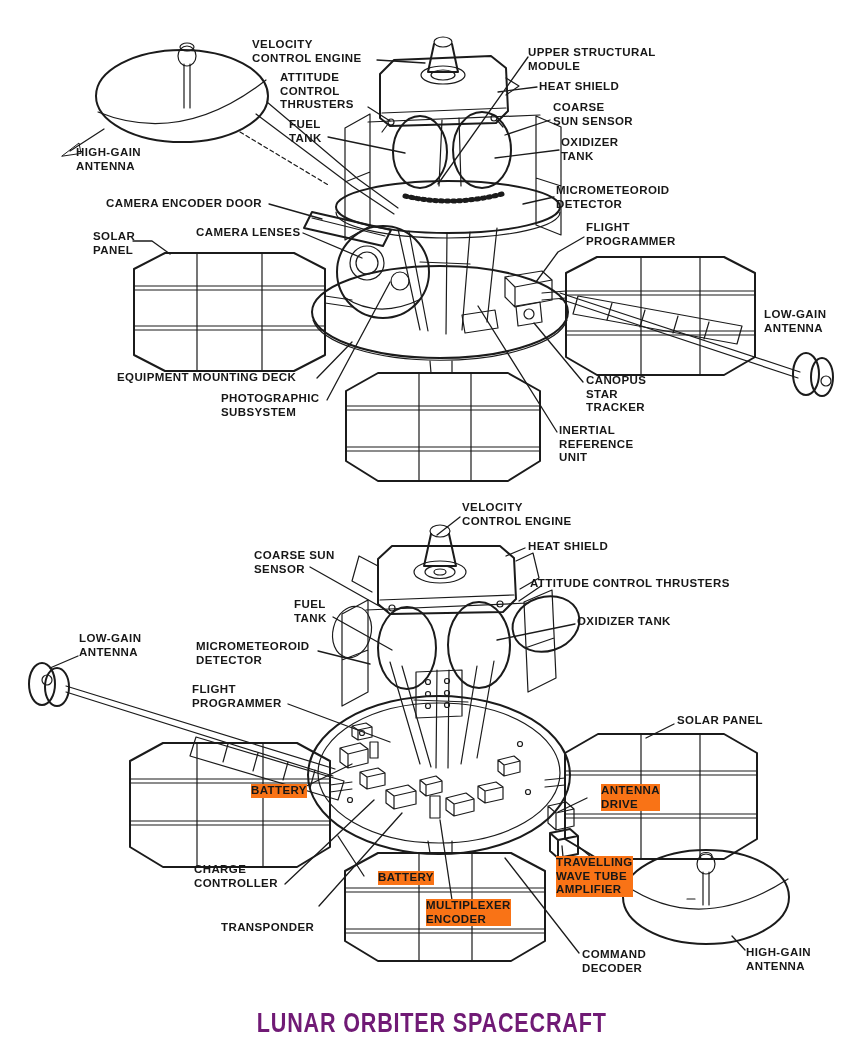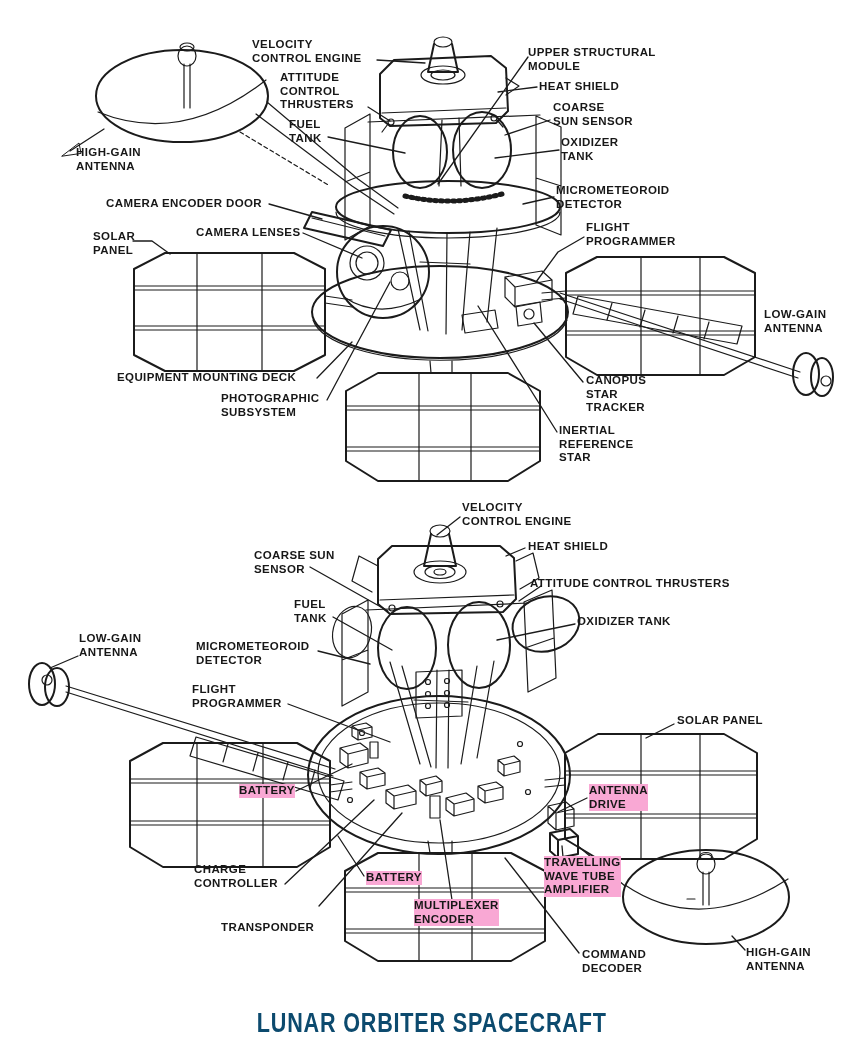--- a/index.html
+++ b/index.html
@@ -13,24 +13,24 @@
   }
   .s2{stroke-width:2px;}
   .s1{stroke-width:1.2px;}
   .ld{stroke-width:1.3px;}
   .beads{stroke-width:5px;stroke-dasharray:2 4;}
   .fillink{fill:#1b1b1b;stroke:none;}
   .lbl{
     position:absolute;font-weight:bold;font-size:11.5px;line-height:13.5px;
     letter-spacing:0.4px;color:#171717;white-space:pre-line;
   }
-  .bg{background:#f9a8d4;}
+  .bg{background:#f97316;margin-left:12px;}
   .title{
     position:absolute;left:0;right:0;top:1008px;text-align:center;
-    font-weight:bold;font-size:27px;color:#0c4a6e;
+    font-weight:bold;font-size:27px;color:#701a75;
   }
   .title span{display:inline-block;transform:scaleX(0.80);letter-spacing:1px;}
 </style>
 </head>
 <body>
 
 <div class="canvas">
 
   <svg class="art" width="864" height="1060" viewBox="0 0 864 1060">
 
@@ -253,21 +253,21 @@
   <div class="lbl" style="left:764px;top:308px">LOW-GAIN
 ANTENNA</div>
   <div class="lbl" style="left:117px;top:371px">EQUIPMENT MOUNTING DECK</div>
   <div class="lbl" style="left:221px;top:392px">PHOTOGRAPHIC
 SUBSYSTEM</div>
   <div class="lbl" style="left:586px;top:374px">CANOPUS
 STAR
 TRACKER</div>
   <div class="lbl" style="left:559px;top:424px">INERTIAL
 REFERENCE
-STAR</div>
+UNIT</div>
 
   <div class="lbl" style="left:462px;top:501px">VELOCITY
 CONTROL ENGINE</div>
   <div class="lbl" style="left:528px;top:540px">HEAT SHIELD</div>
   <div class="lbl" style="left:254px;top:549px">COARSE SUN
 SENSOR</div>
   <div class="lbl" style="left:530px;top:577px">ATTITUDE CONTROL THRUSTERS</div>
   <div class="lbl" style="left:294px;top:598px">FUEL
 TANK</div>
   <div class="lbl" style="left:577px;top:615px">OXIDIZER TANK</div>

